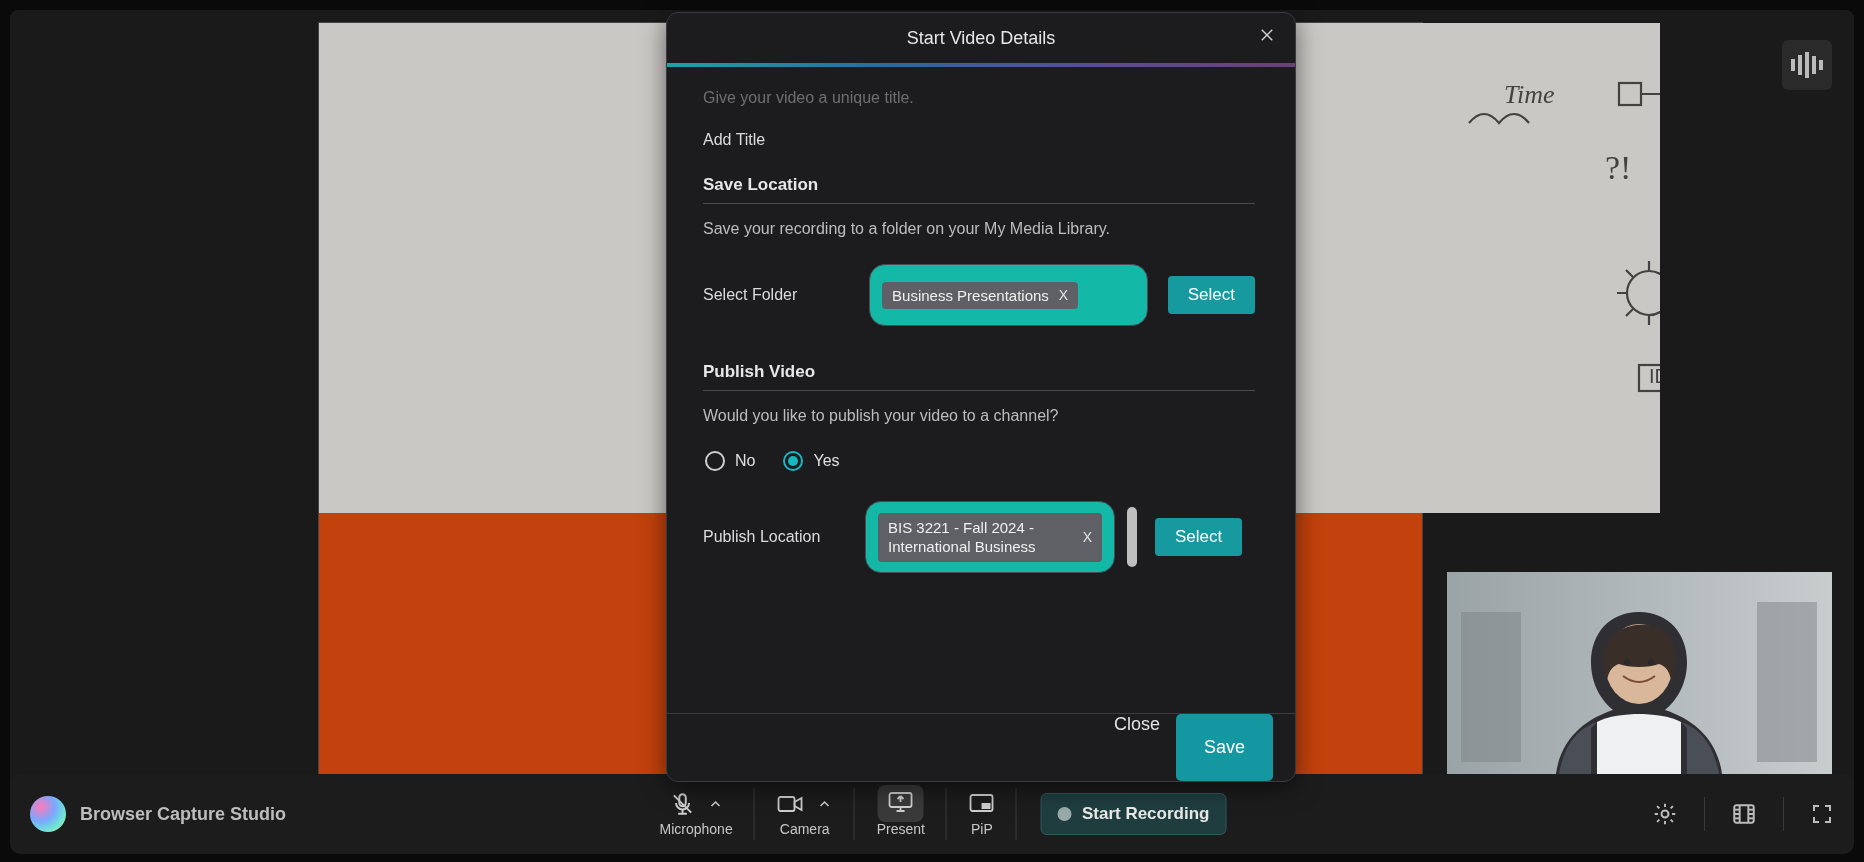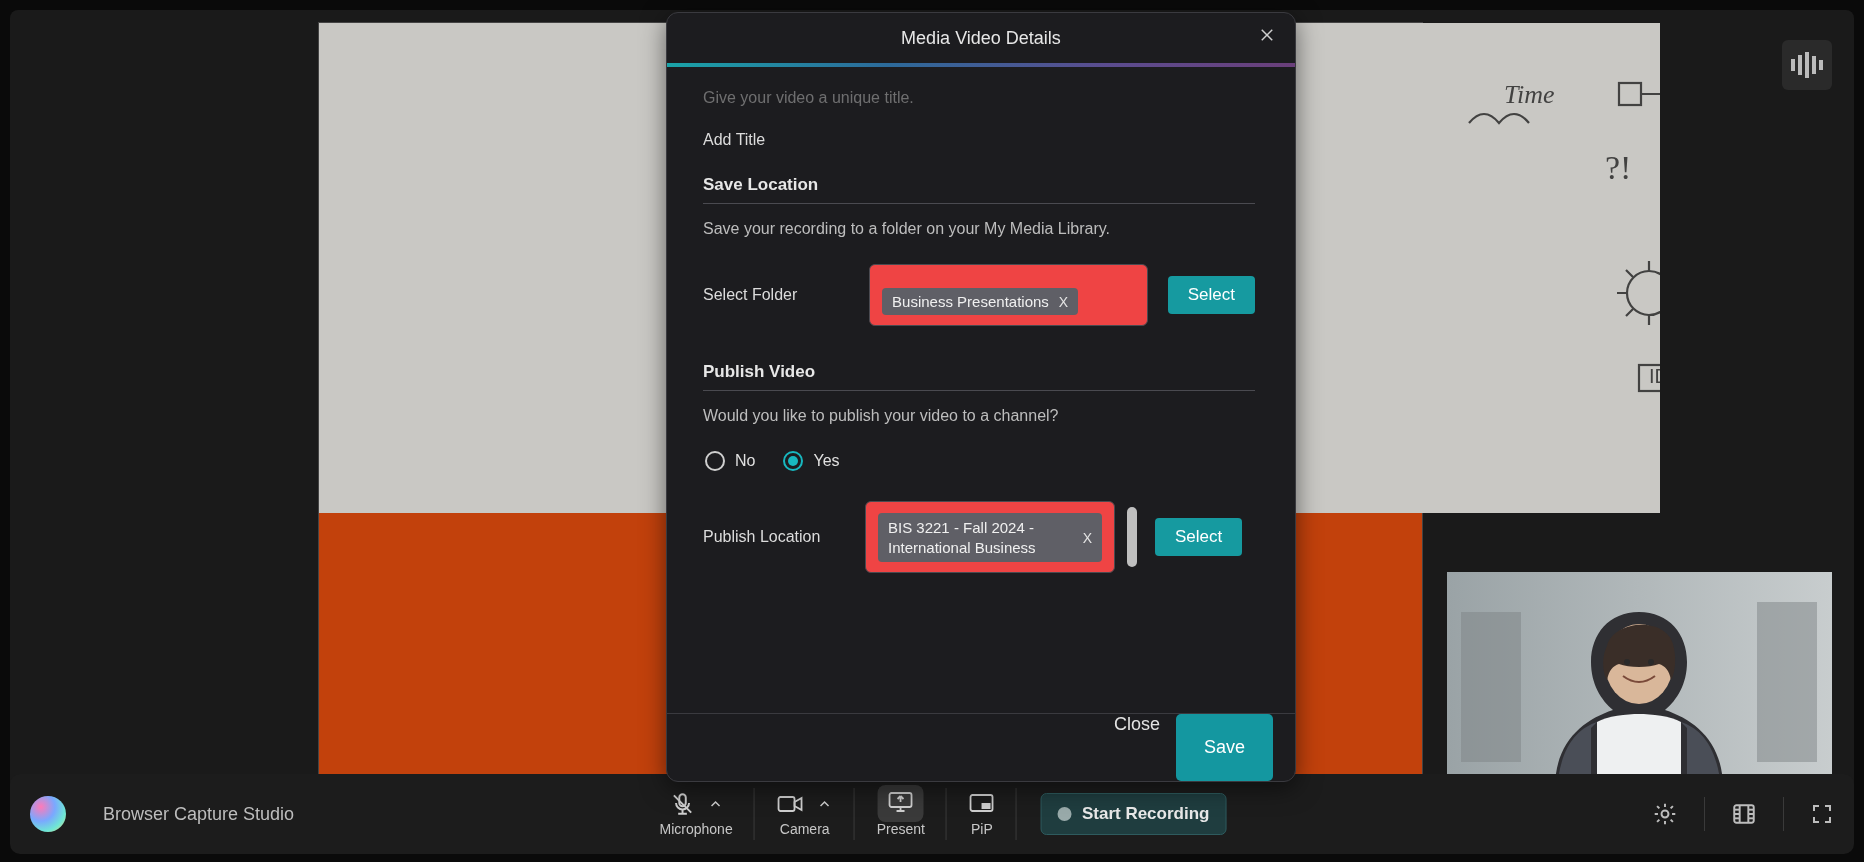--- a/index.html
+++ b/index.html
@@ -66,21 +66,21 @@
     border-radius: 10px;
     display: flex;
     align-items: center;
     padding: 0 20px;
   }
   .brand { display:flex; align-items:center; gap:14px; }
   .brand-logo {
     width: 36px; height: 36px; border-radius: 50%;
     background: radial-gradient(circle at 30% 30%, #ff7ab8, #7aa8ff 40%, #6ee7d5 70%, #ffd36e);
   }
-  .brand-name { color:#bdbdbd; font-weight:400; font-size:18px;margin-left:23px; }
+  .brand-name { color:#bdbdbd; font-weight:700; font-size:18px; }
   .toolbar-center {
     position:absolute; left:50%; transform:translateX(-50%);
     display:flex; align-items:flex-start; gap:0;
     height:100%;
   }
   .tool-group { display:flex; flex-direction:column; align-items:center; justify-content:center;
     padding: 6px 22px; color:#c7c7c7; font-size:14px; position:relative; height:100%; }
   .tool-group.sep::after {
     content:""; position:absolute; right:0; top:14px; bottom:14px; width:1px; background:#3a3a3a;
   }
@@ -158,22 +158,22 @@
   .field-row { display:flex; align-items:center; gap:24px; margin-bottom:26px; }
   .field-label { width: 148px; color:#dcdcdc; font-size:16px; }
   .text-input {
     flex:1; background:#141417; border:1px solid #4a4a50; border-radius:6px;
     color:#e7e7e7; font-size:17px; padding:10px 14px; height:44px;
   }
   .section-title { font-weight:700; color:#e7e7e7; font-size:17px; margin-bottom:8px; }
   .section-underline { height:1px; background:#4a4a50; margin-bottom:16px; }
   .section-hint { color:#bdbdbd; font-size:16px; margin-bottom:26px; }
   .chipbox {
-    background:#ef4444; border:1px solid #4a4a50; border-radius:6px;
-    padding:10px 12px; min-height:62px; display:flex; align-items:flex-end; flex-wrap:wrap; gap:8px;
+    background:#14b8a6; border:1px solid #4a4a50; border-radius:16px;
+    padding:10px 12px; min-height:62px; display:flex; align-items:center; flex-wrap:wrap; gap:8px;
     width: 282px;
   }
   .chipbox.wide { width: 282px; min-height:72px; }
   .chip {
     background:#5f5f66; color:#f0f0f0; border-radius:4px; padding:5px 10px;
     font-size:15px; display:flex; align-items:center; gap:10px;
   }
   .chip .x { color:#e4e4e4; cursor:pointer; font-size:14px; }
   .select-btn {
     background:#169aa0; color:#fff; border:none; border-radius:4px;
@@ -402,21 +402,21 @@
       <svg width="24" height="24" viewBox="0 0 24 24" fill="none" stroke="#bdbdbd" stroke-width="2">
         <path d="M4 9V4h5M20 9V4h-5M4 15v5h5M20 15v5h-5"></path>
       </svg>
     </span>
   </div>
 </div>
 
 <div class="modal-backdrop">
   <div class="modal">
     <div class="modal-header">
-      <span>Media Video Details</span>
+      <span>Start Video Details</span>
       <span class="modal-close">
         <svg width="18" height="18" viewBox="0 0 24 24" stroke="#cfcfcf" stroke-width="2" fill="none">
             <line x1="5" y1="5" x2="19" y2="19"></line>
             <line x1="19" y1="5" x2="5" y2="19"></line>
           </svg>
       </span>
     </div>
     <div class="accent-bar"></div>
 
     <div class="modal-body">

